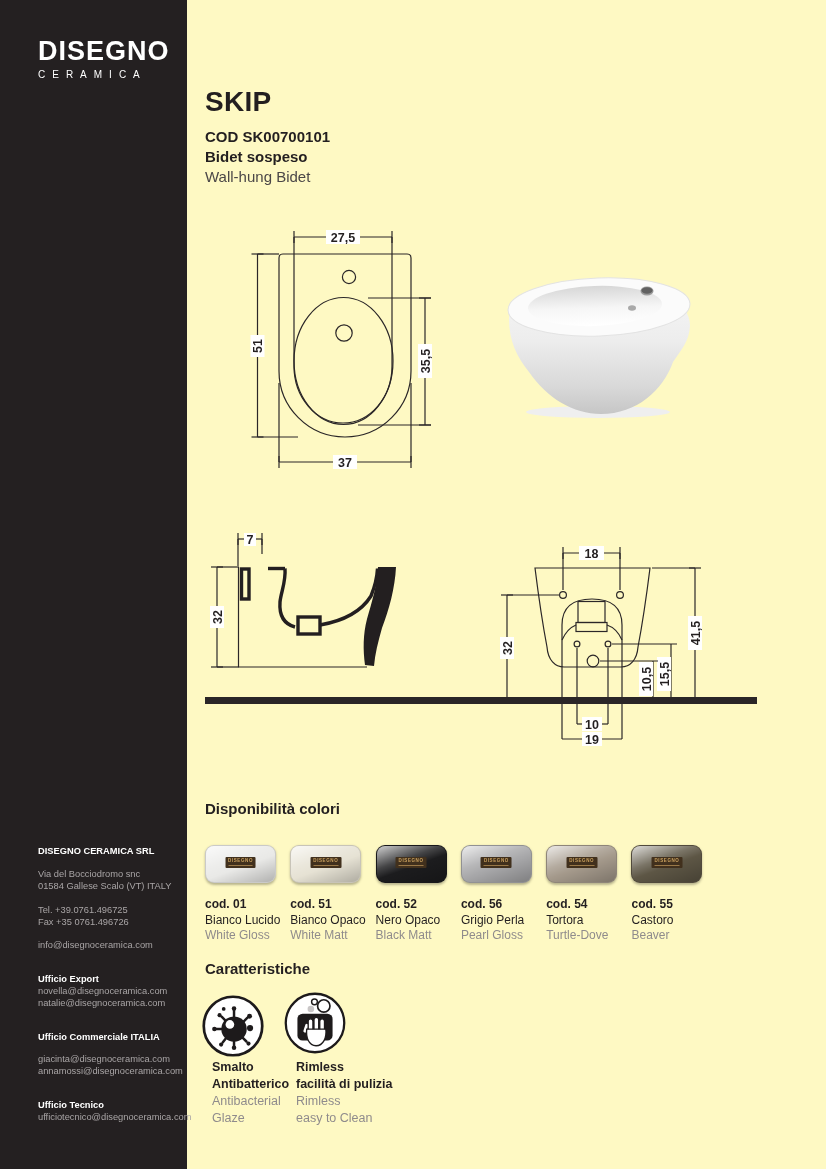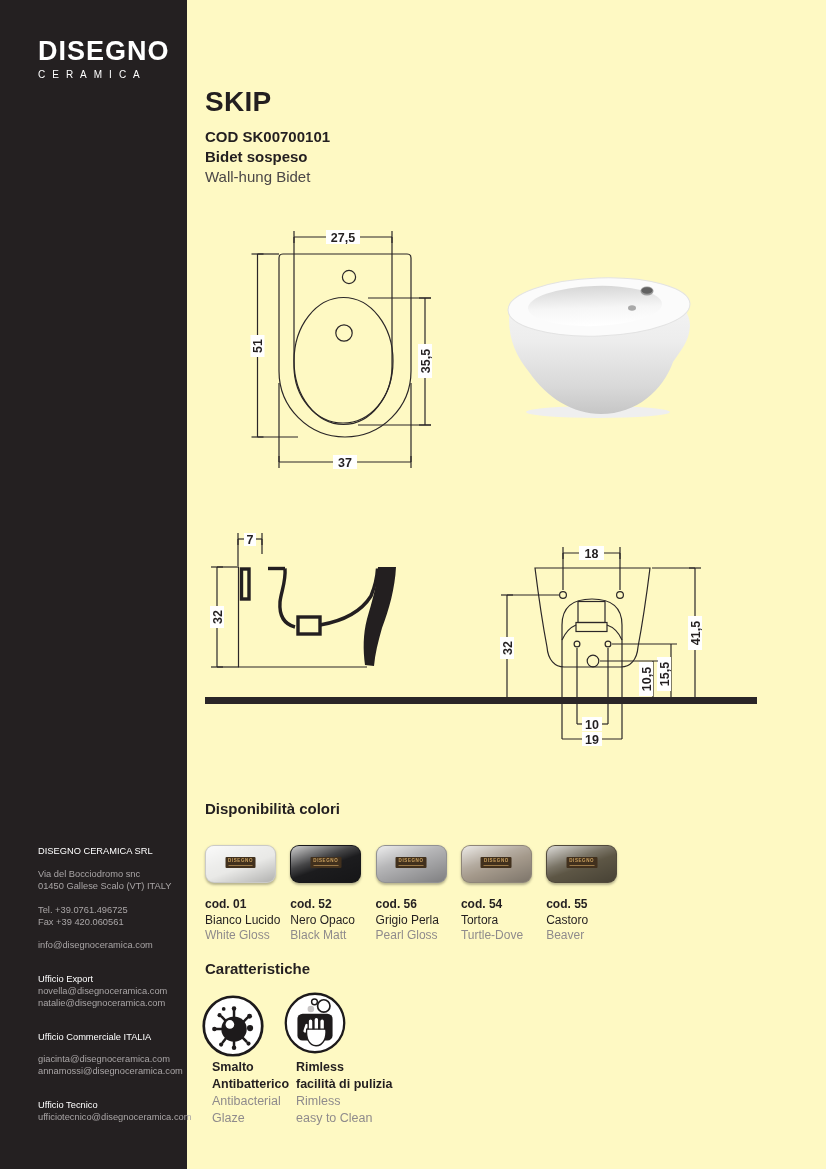--- a/index.html
+++ b/index.html
@@ -4,21 +4,21 @@
 <style>
   html,body{margin:0;padding:0;background:#888;}
   .page{position:relative;width:826px;height:1169px;background:#fef9c3;overflow:hidden;
         font-family:"Liberation Sans",sans-serif;color:#231f20;}
   
   .sidebar{position:absolute;left:0;top:0;width:187px;height:1169px;background:#242021;}
   .logo{position:absolute;left:38px;top:38px;}
   .logo-main{color:#fff;font-size:27px;font-weight:800;letter-spacing:1px;line-height:1;}
   .logo-sub{color:#fff;font-size:10px;font-weight:400;letter-spacing:7px;margin-top:5px;line-height:1;}
   .contact{position:absolute;left:38px;top:845px;width:142px;font-size:9.3px;line-height:12px;color:#a9a5a6;}
-  .contact .hd{color:#ffffff;font-weight:400;}
+  .contact .hd{color:#ffffff;font-weight:700;}
   .mb11{margin-bottom:11px;} .mb12{margin-bottom:12px;} .mb22{margin-bottom:22px;}
   .mt10{margin-top:10px;}
   
   .title{position:absolute;left:205px;top:86px;font-size:28px;font-weight:800;letter-spacing:.3px;}
   .code{position:absolute;left:205px;top:128px;font-size:15px;font-weight:700;}
   .sub-it{position:absolute;left:205px;top:148px;font-size:15px;font-weight:700;}
   .sub-en{position:absolute;left:205px;top:168px;font-size:15px;font-weight:400;color:#4b4747;}
   
   .svg-abs{position:absolute;}
   .dl{stroke:#2b2728;stroke-width:1.2;fill:none;}
@@ -53,25 +53,25 @@
 
   <div class="sidebar">
     <div class="logo">
       <div class="logo-main">DISEGNO</div>
       <div class="logo-sub">CERAMICA</div>
     </div>
     <div class="contact">
       <div class="hd mb11">DISEGNO CERAMICA SRL</div>
       <div class="mb12">
         <div>Via del Bocciodromo snc</div>
-        <div>01450 Gallese Scalo (VT)  ITALY</div>
+        <div>01584 Gallese Scalo (VT)  ITALY</div>
       </div>
       <div class="mb11">
         <div>Tel. +39.0761.496725</div>
-        <div>Fax +39 420.060561</div>
+        <div>Fax +35 0761.496726</div>
       </div>
       <div class="mb22">info@disegnoceramica.com</div>
 
       <div class="mb22">
         <div class="hd">Ufficio Export</div>
         <div>novella@disegnoceramica.com</div>
         <div>natalie@disegnoceramica.com</div>
       </div>
       <div class="mb22">
         <div class="hd">Ufficio Commerciale ITALIA</div>
@@ -266,20 +266,30 @@
       <div class="tile" style="background: rgb(233, 233, 231);">
         <span class="stamp">DISEGNO</span>
         </div>
       <div class="sw-labels">
         <div class="sw-code">cod. 01</div>
         <div class="sw-it">Bianco Lucido</div>
         <div class="sw-en">White Gloss</div>
       </div>
     </div>
     <div class="swatch">
+      <div class="tile" style="background: rgb(230, 226, 212);">
+        <span class="stamp">DISEGNO</span>
+        </div>
+      <div class="sw-labels">
+        <div class="sw-code">cod. 51</div>
+        <div class="sw-it">Bianco Opaco</div>
+        <div class="sw-en">White Matt</div>
+      </div>
+    </div>
+    <div class="swatch">
       <div class="tile" style="background: rgb(28, 28, 30);">
         <span class="stamp">DISEGNO</span>
         </div>
       <div class="sw-labels">
         <div class="sw-code">cod. 52</div>
         <div class="sw-it">Nero Opaco</div>
         <div class="sw-en">Black Matt</div>
       </div>
     </div>
     <div class="swatch">

